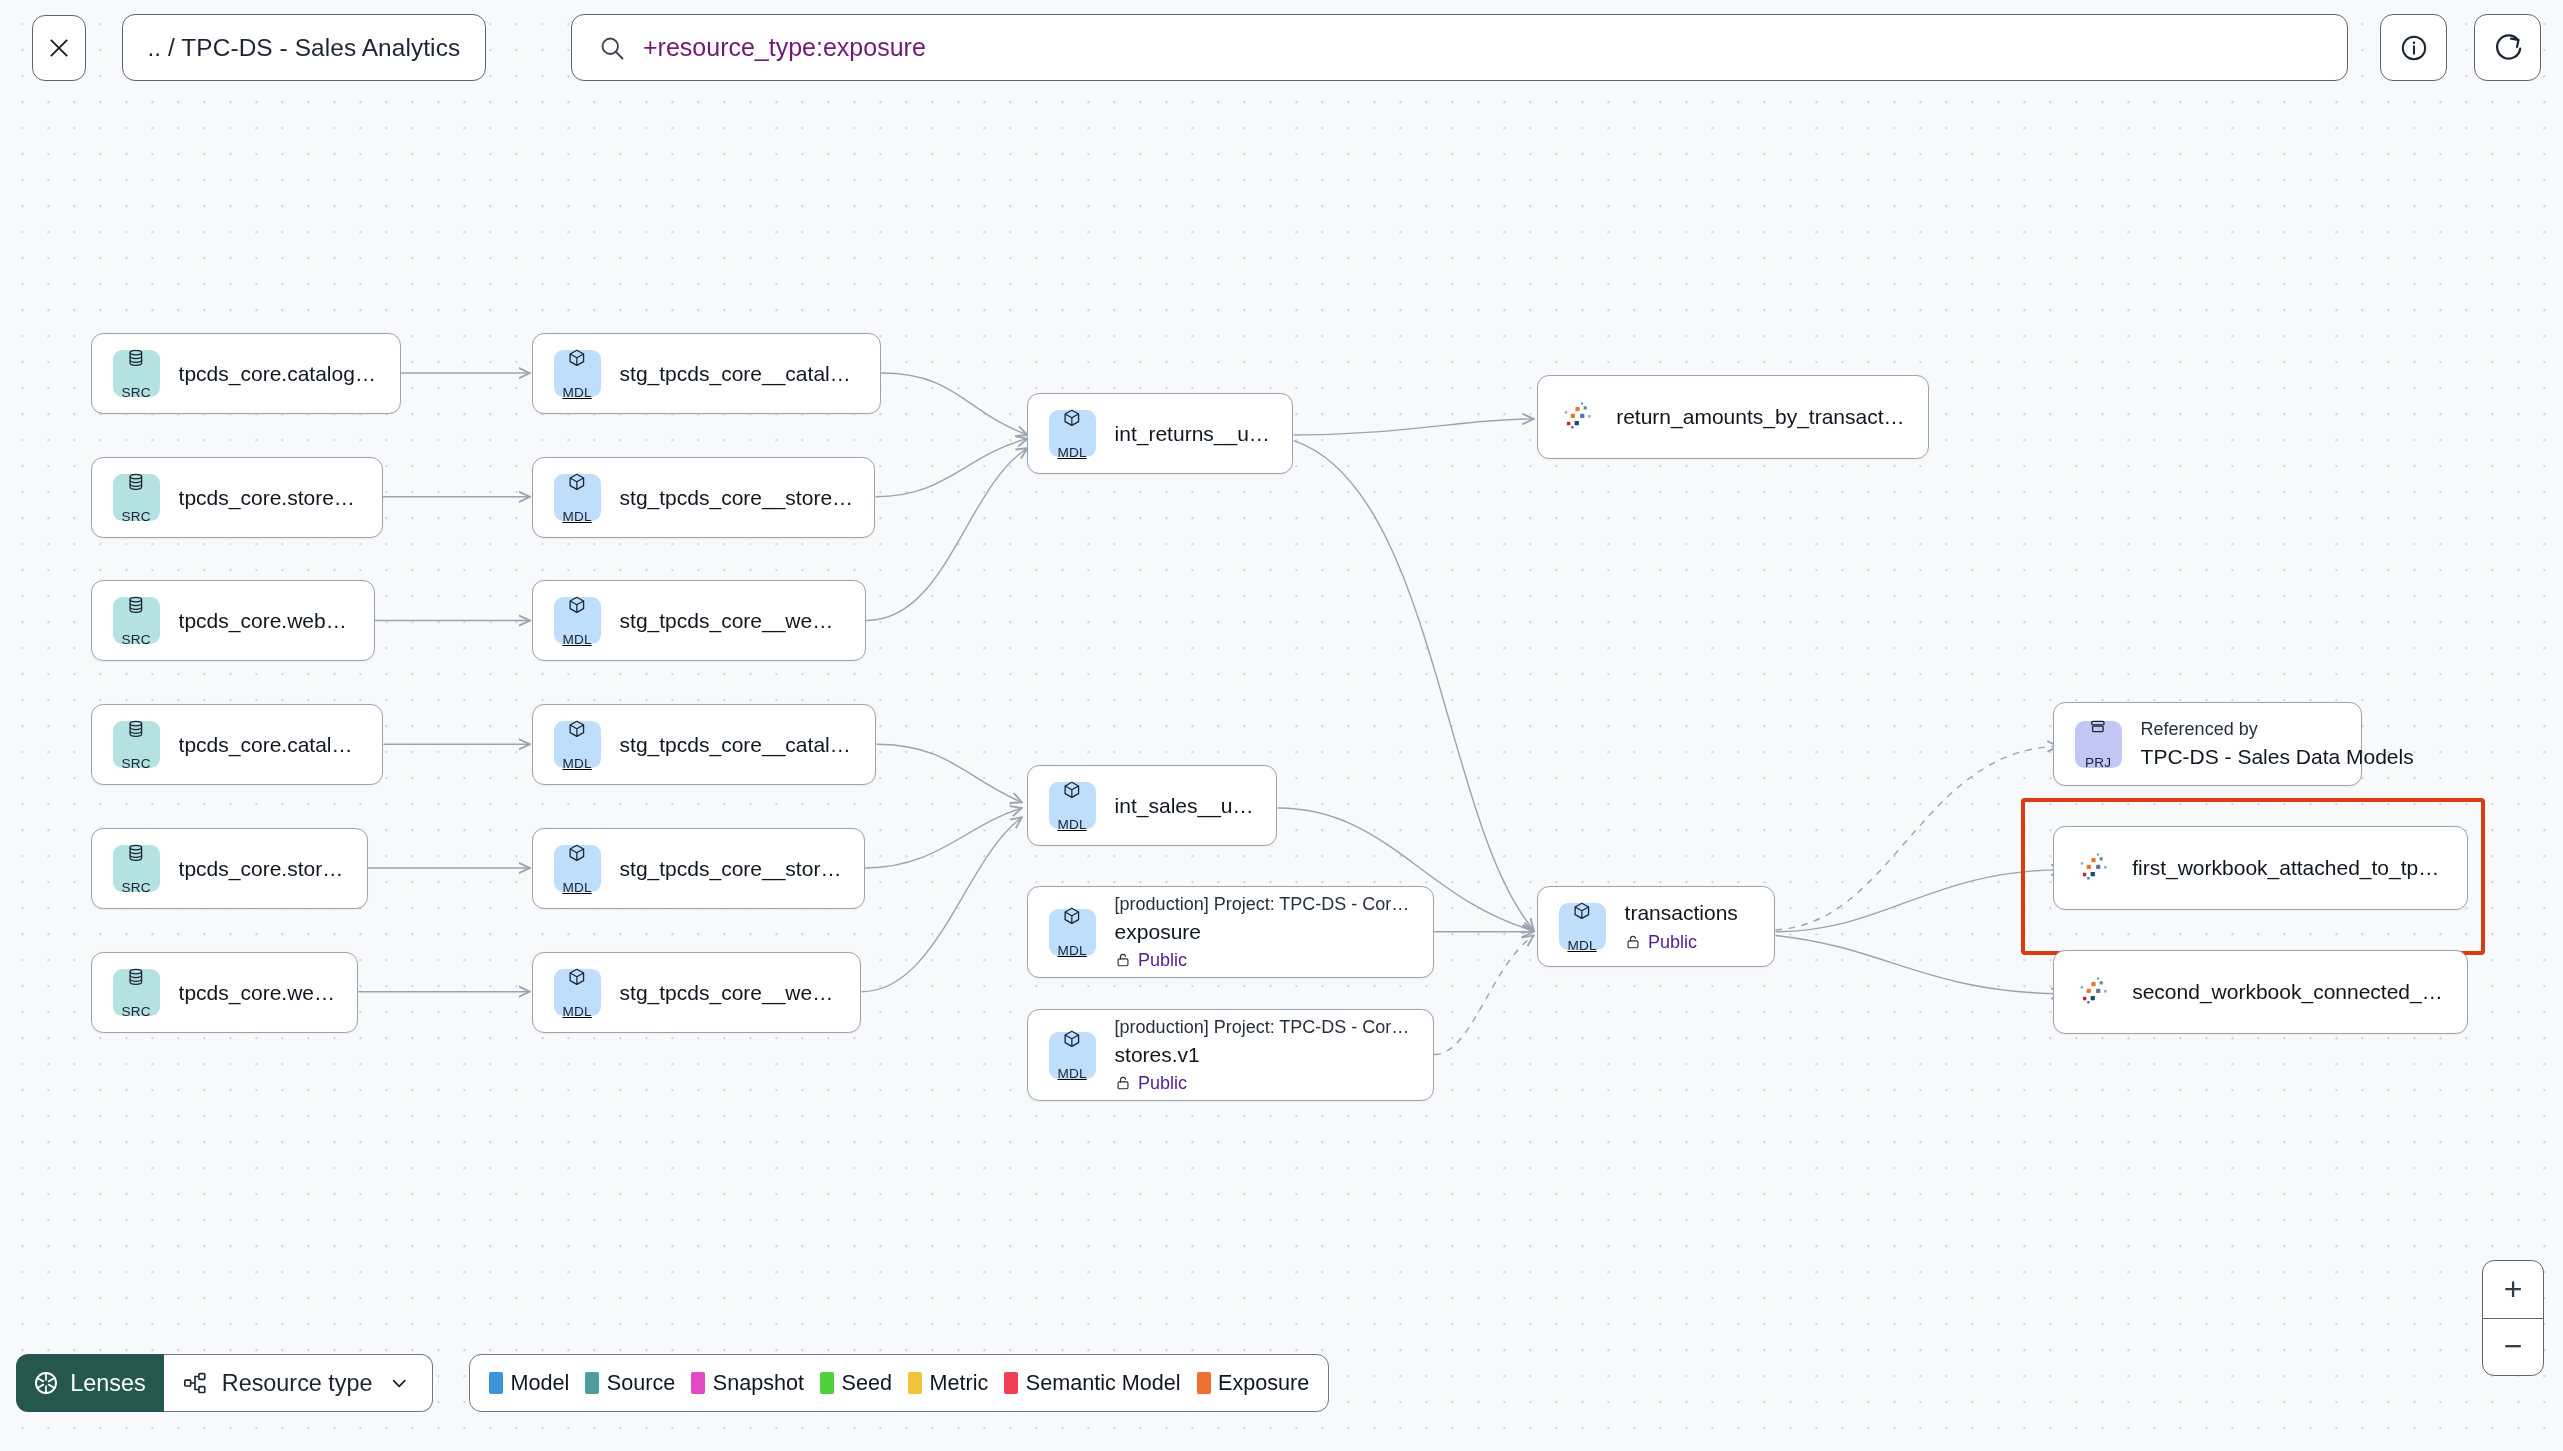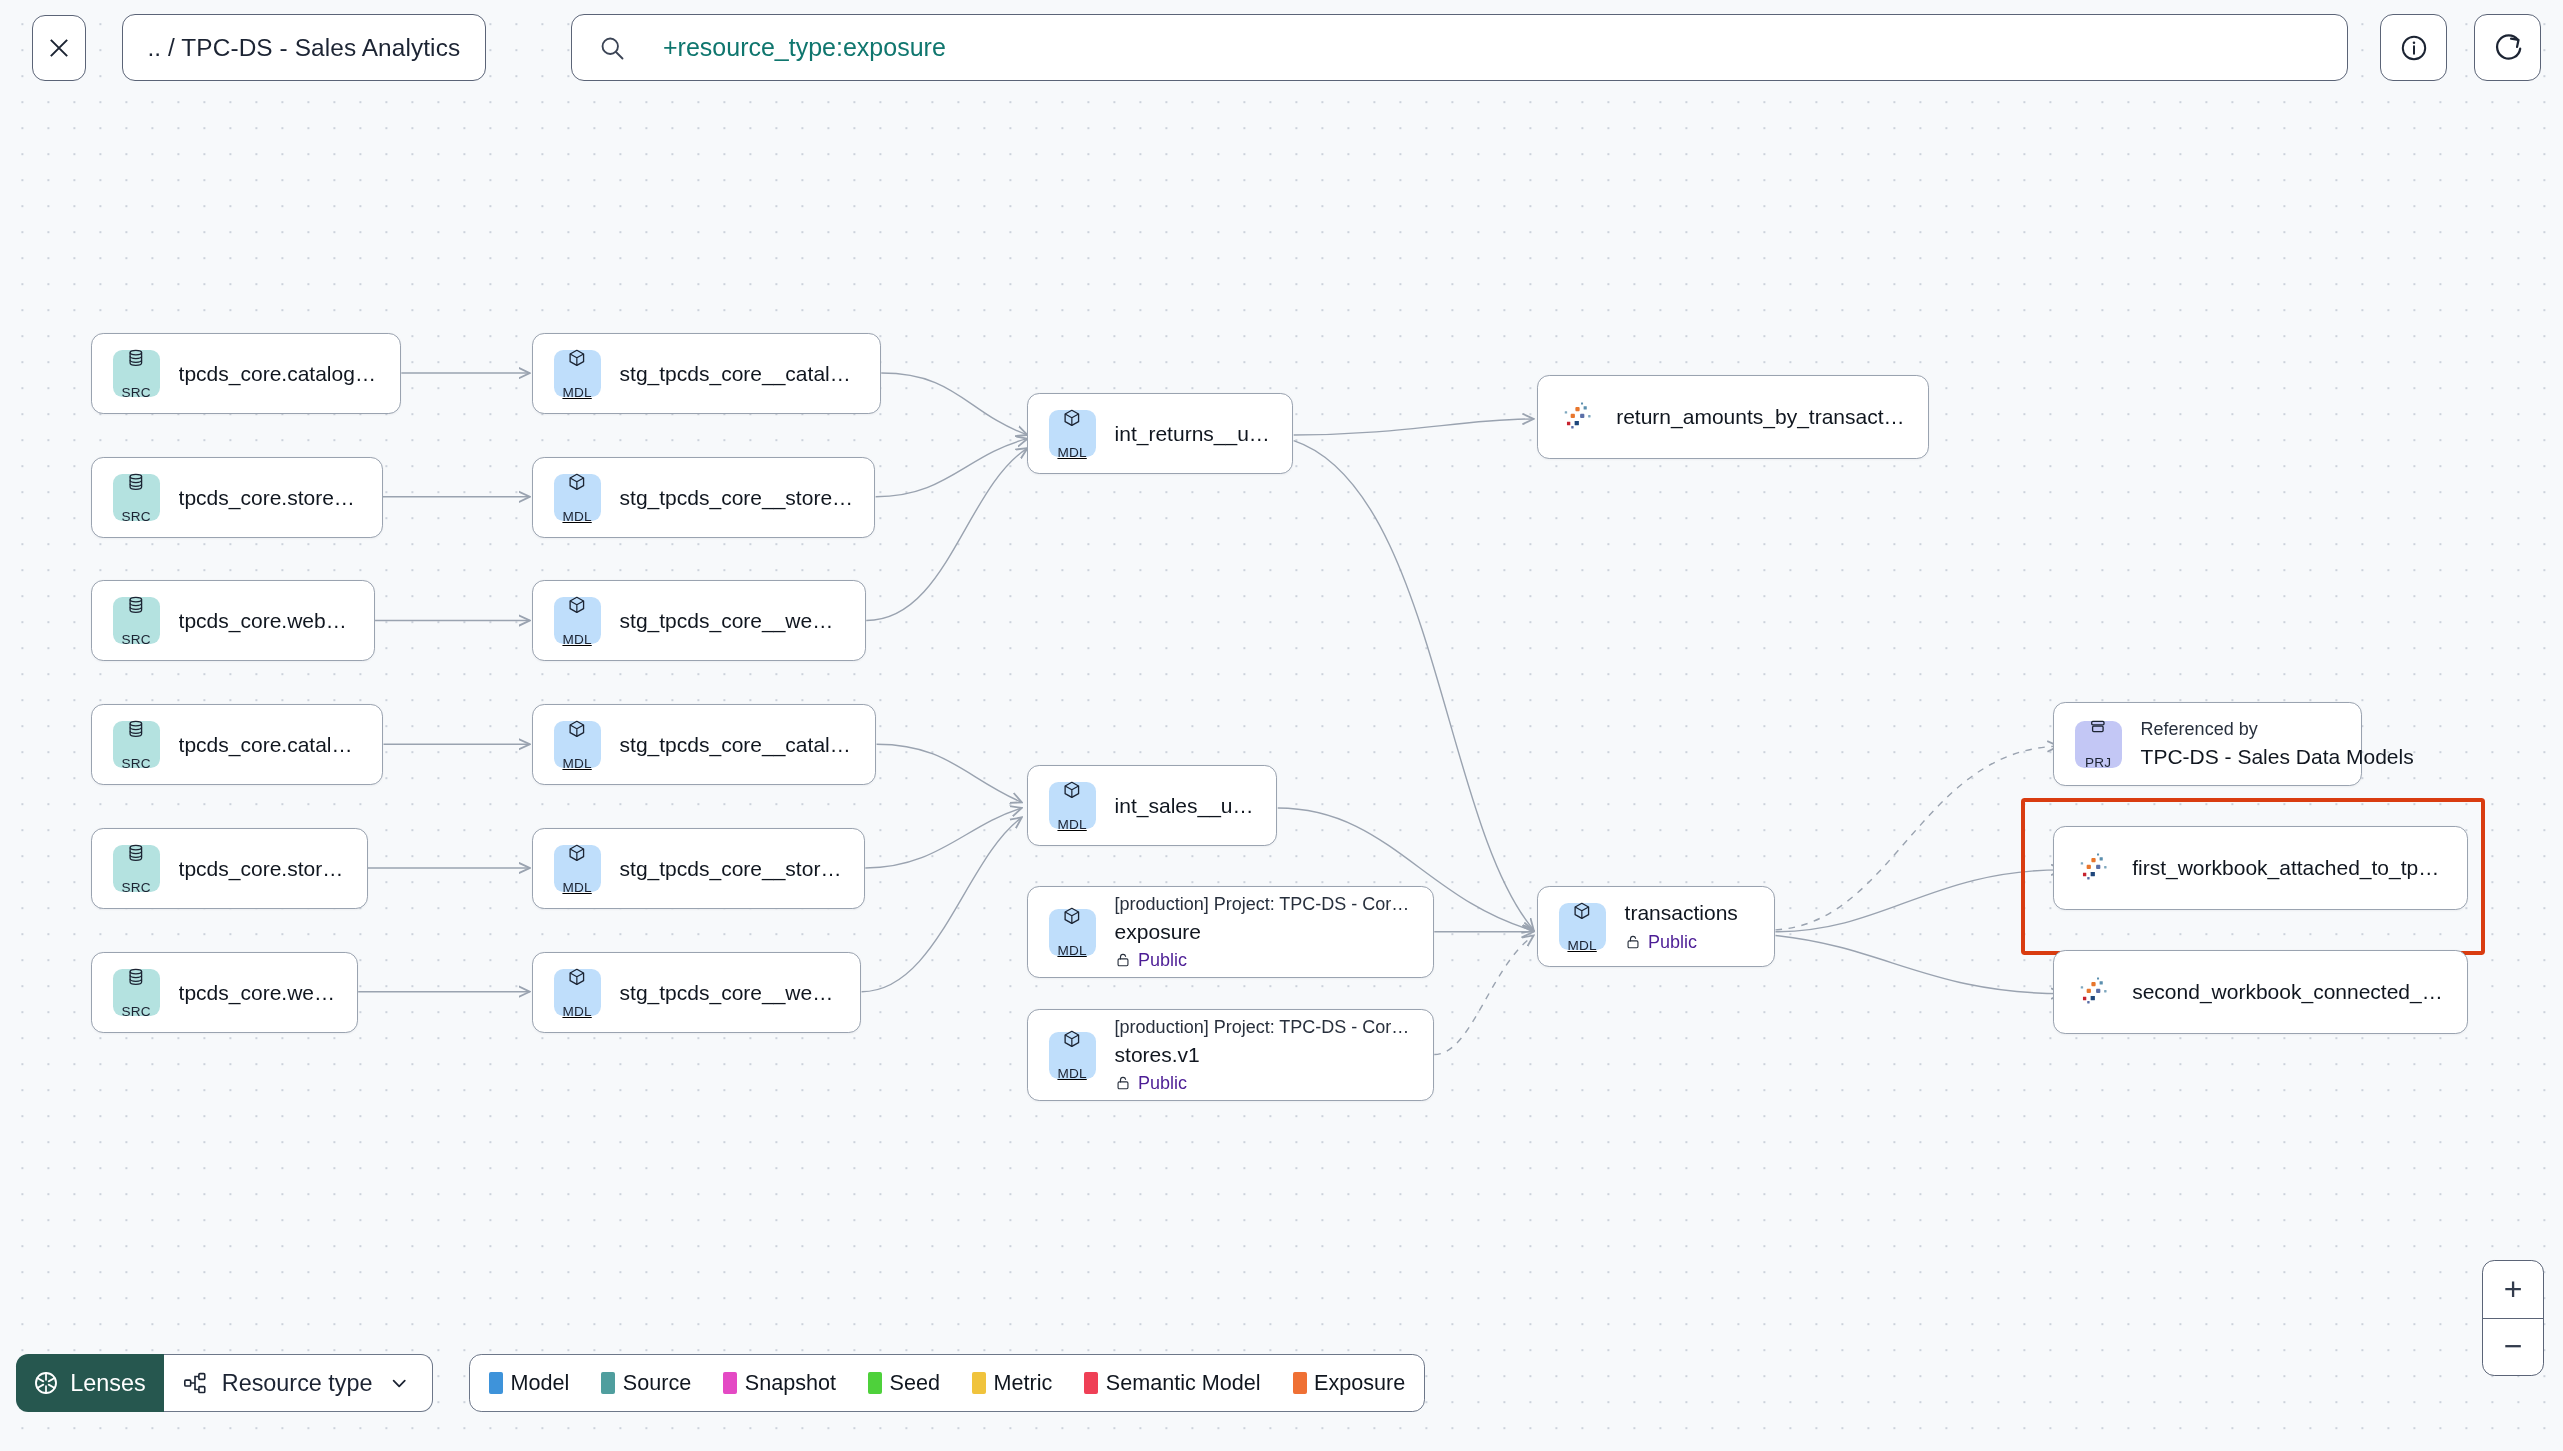--- a/index.html
+++ b/index.html
@@ -36,21 +36,21 @@
     left: 106px; top: 14px; height: 67px; padding: 0 24.4px;
     font-size: 24.4px; color: #1c2433; letter-spacing: 0.1px;
     white-space: nowrap;
   }
   #searchbar {
     position: absolute; left: 555px; top: 14px; width: 1777px; height: 67px;
     background: #fff; border: 1.5px solid #5b6477; border-radius: 13px;
     display: flex; align-items: center; padding: 0 24.4px 0 26px;
   }
   #search-input-text {
-    font-size: 25px; color: #0f766e; margin-left: 37px; flex: 1;
+    font-size: 25px; color: #701a75; margin-left: 17px; flex: 1;
     white-space: nowrap; overflow: hidden;
   }
   #info-btn { left: 2364px; top: 14px; width: 67px; height: 67px; border-radius: 13px;}
   #refresh-btn { left: 2458px; top: 14px; width: 67px; height: 67px; border-radius: 13px;}
 
   
   .node {
     position: absolute;
     background: #fff;
     border: 1.1px solid #9aa3b0;
@@ -111,21 +111,21 @@
   #resource-type-btn {
     background: #fff; border: 1.3px solid #6d7789; border-left: none;
     border-radius: 0 12.2px 12.2px 0;
     display: flex; align-items: center; gap: 14px;
     padding: 0 20.6px 0 18px;
     font-size: 23.4px; color: #1c2433; cursor: pointer;
   }
   #legend {
     position: absolute; left: 469px; top: 1354px; height: 58px;
     background: #fff; border: 1.3px solid #6d7789; border-radius: 12.2px;
-    display: flex; align-items: center; gap: 32px; padding: 0 19px;
+    display: flex; align-items: center; gap: 16px; padding: 0 19px;
     z-index: 40;
   }
   .legend-item { display: flex; align-items: center; gap: 7.5px; }
   .legend-sw { width: 14px; height: 22.5px; border-radius: 1.9px; flex: none; }
   .legend-lb { font-size: 21.6px; color: #10161f; white-space: nowrap; }
 
   #zoom-ctl {
     position: absolute; right: 19px; bottom: 75px;
     width: 62px; height: 116px;
     background: #fff; border: 1.5px solid #5b6477; border-radius: 12.2px;

